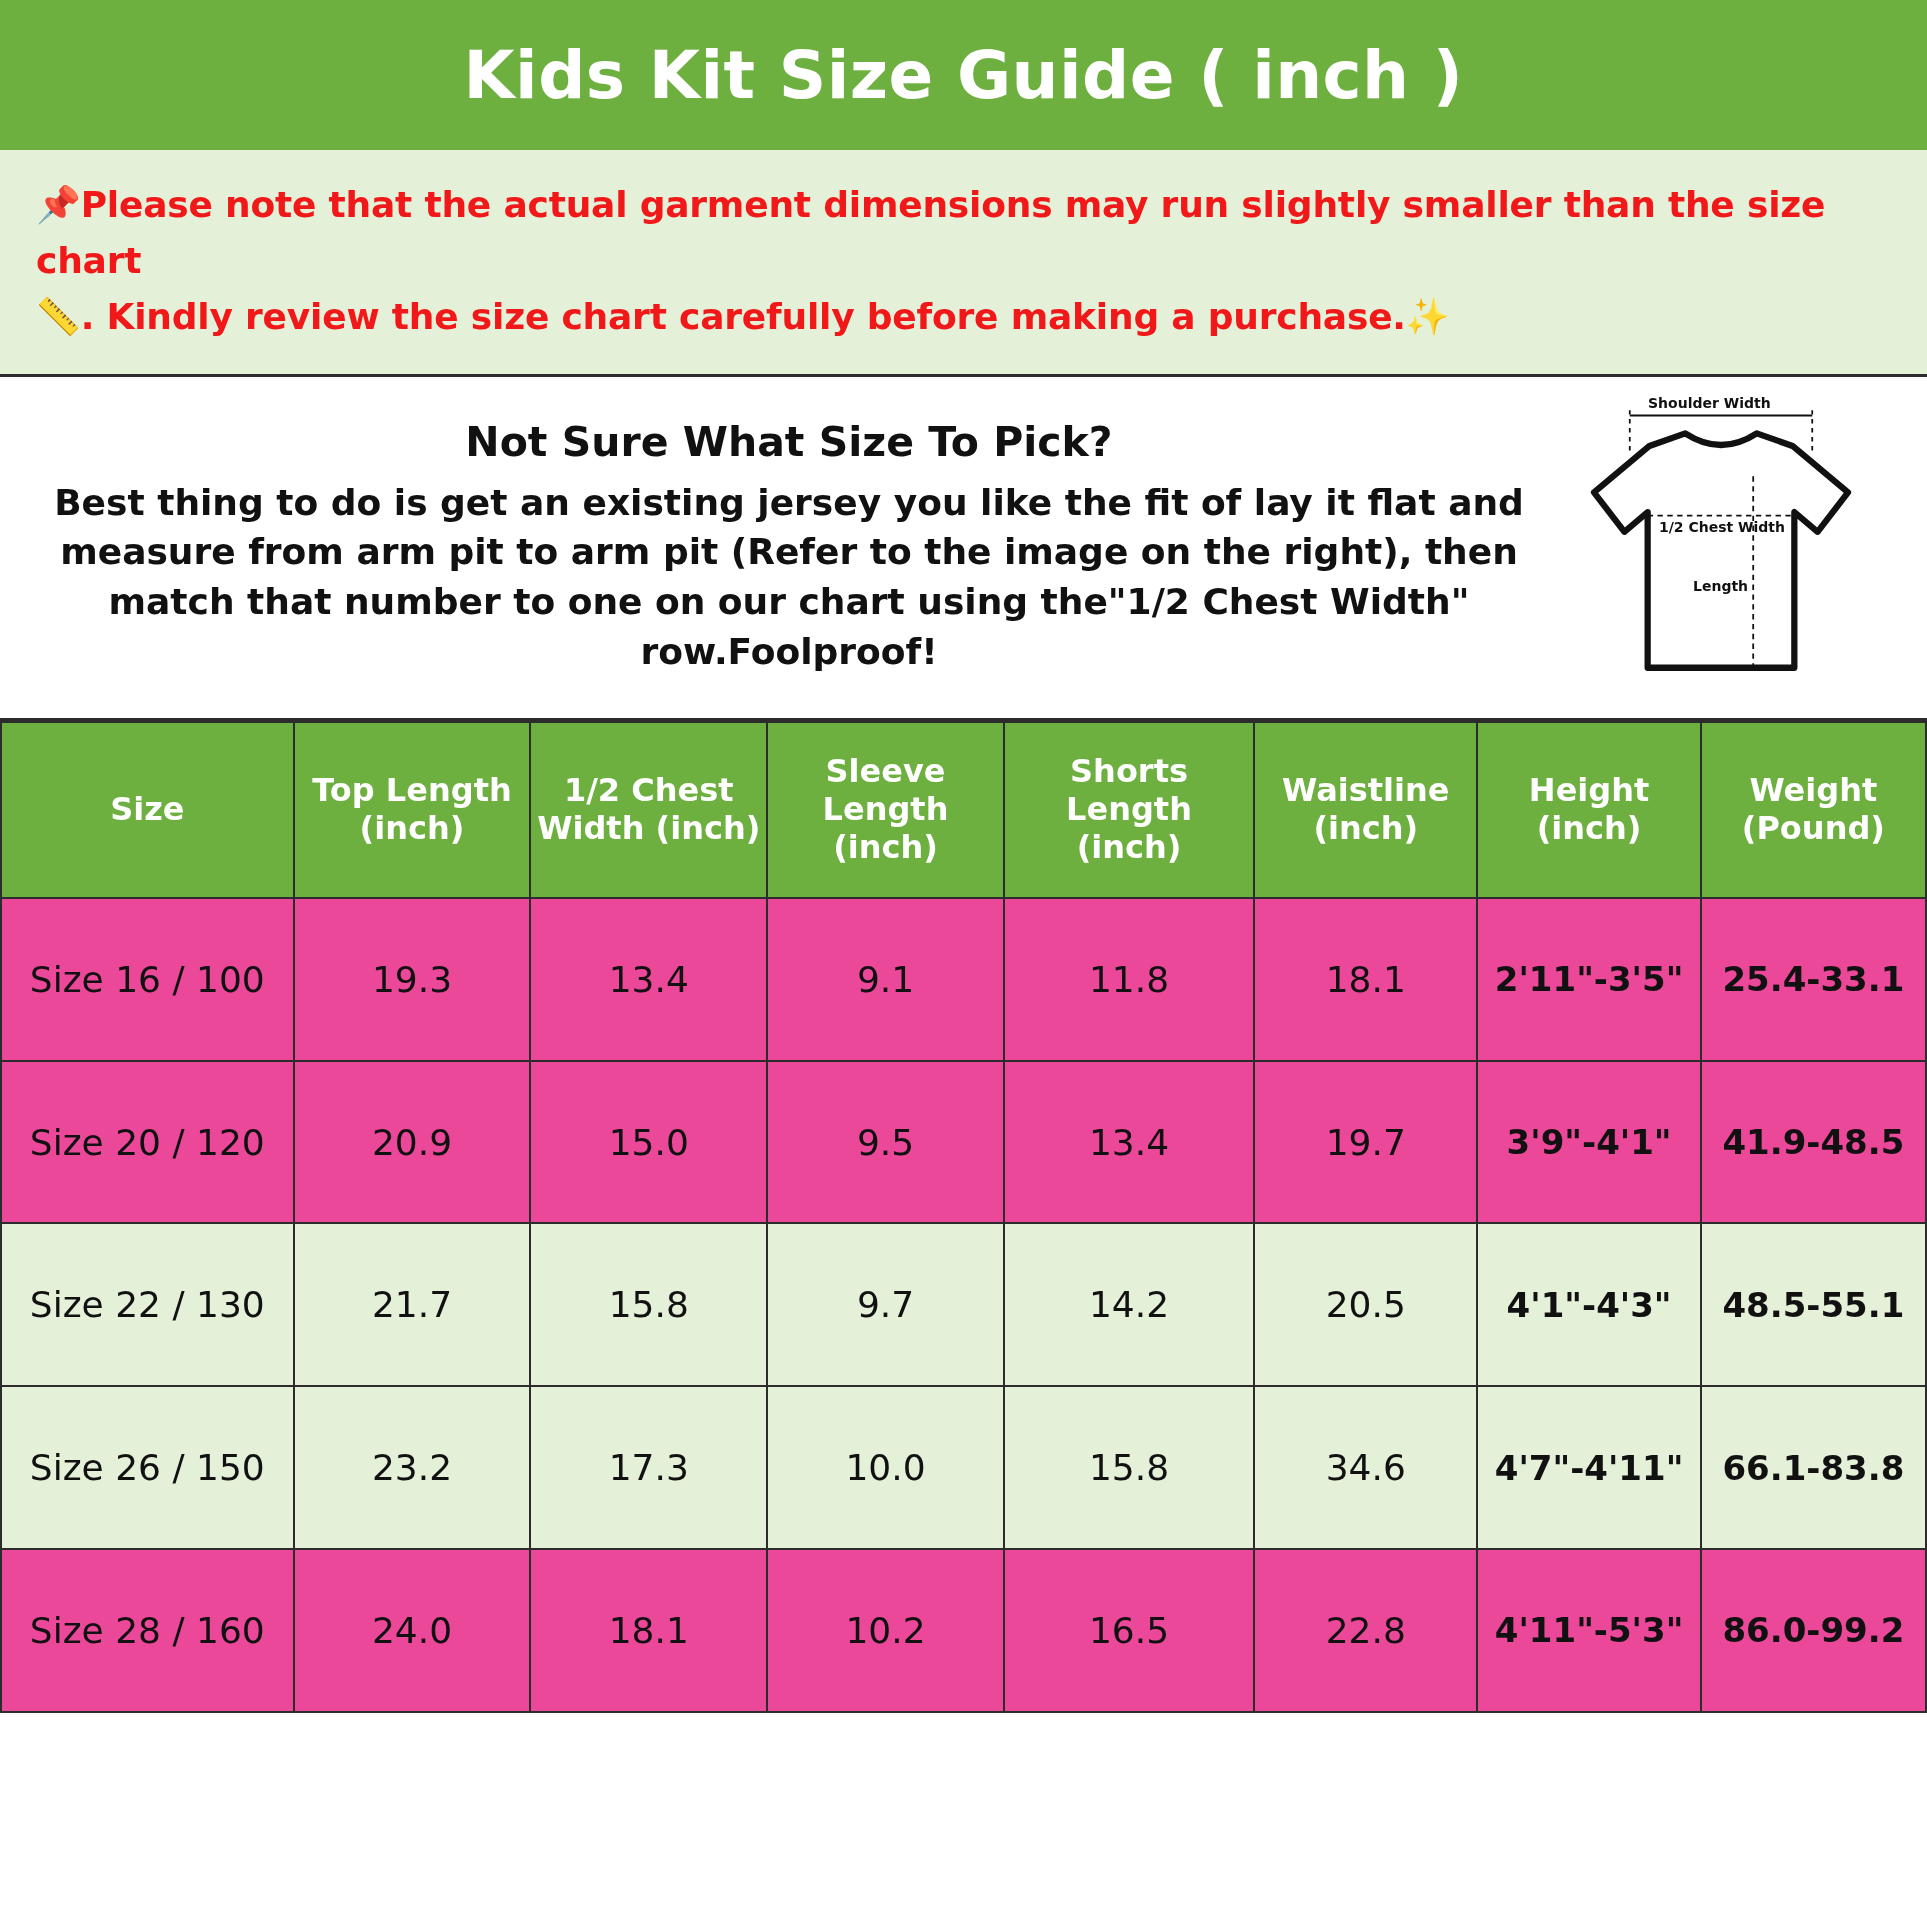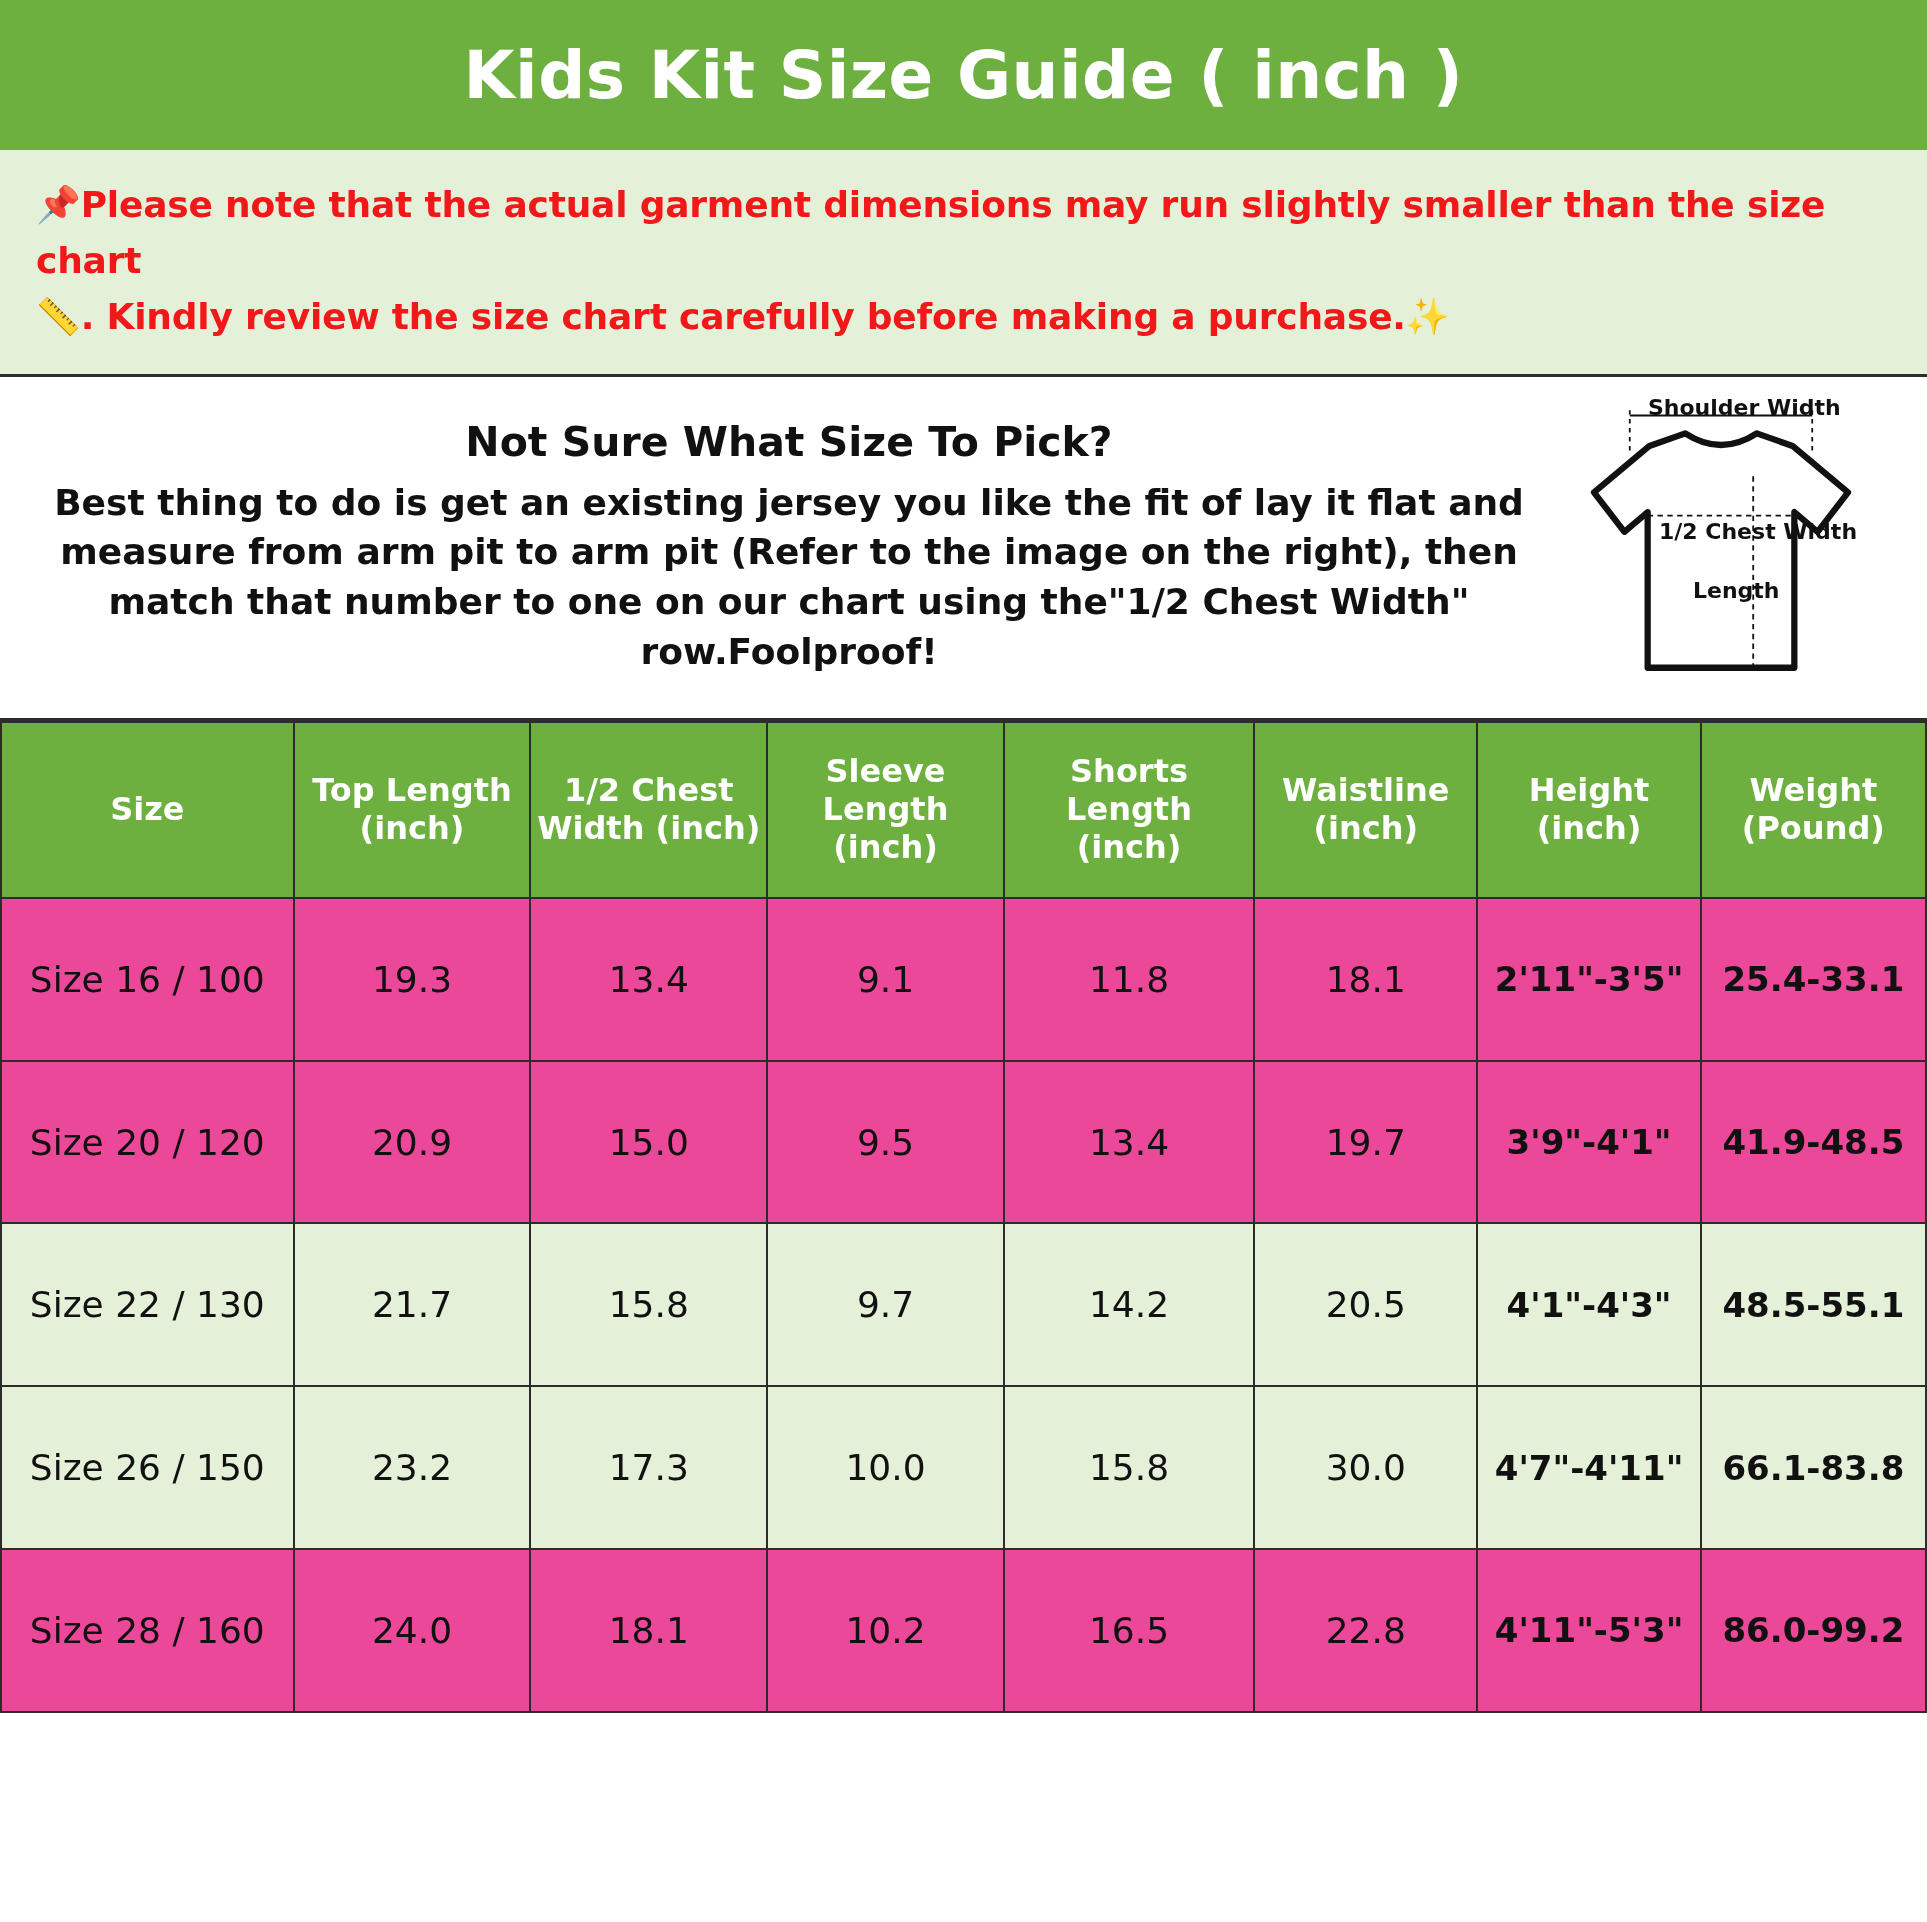--- a/index.html
+++ b/index.html
@@ -94,21 +94,21 @@
   }
   .help-figure {
     flex: 0 0 auto;
     width: 322px;
     height: 296px;
     position: relative;
     margin-right: 27px;
   }
   .fig-label {
     position: absolute;
-    font-size: 22px;
+    font-size: 14px;
     font-weight: bold;
     color: #111;
     font-family: "DejaVu Sans", sans-serif;
     white-space: nowrap;
   }
 
   
   .table-wrap {
     flex: 1 1 auto;
     display: flex;
@@ -281,21 +281,21 @@
           <td>20.5</td>
           <td class="hw">4'1"-4'3"</td>
           <td class="hw">48.5-55.1</td>
         </tr>
         <tr class="alt">
           <td class="size-col">Size 26 / 150</td>
           <td>23.2</td>
           <td>17.3</td>
           <td>10.0</td>
           <td>15.8</td>
-          <td>30.0</td>
+          <td>34.6</td>
           <td class="hw">4'7"-4'11"</td>
           <td class="hw">66.1-83.8</td>
         </tr>
         <tr>
           <td class="size-col">Size 28 / 160</td>
           <td>24.0</td>
           <td>18.1</td>
           <td>10.2</td>
           <td>16.5</td>
           <td>22.8</td>

